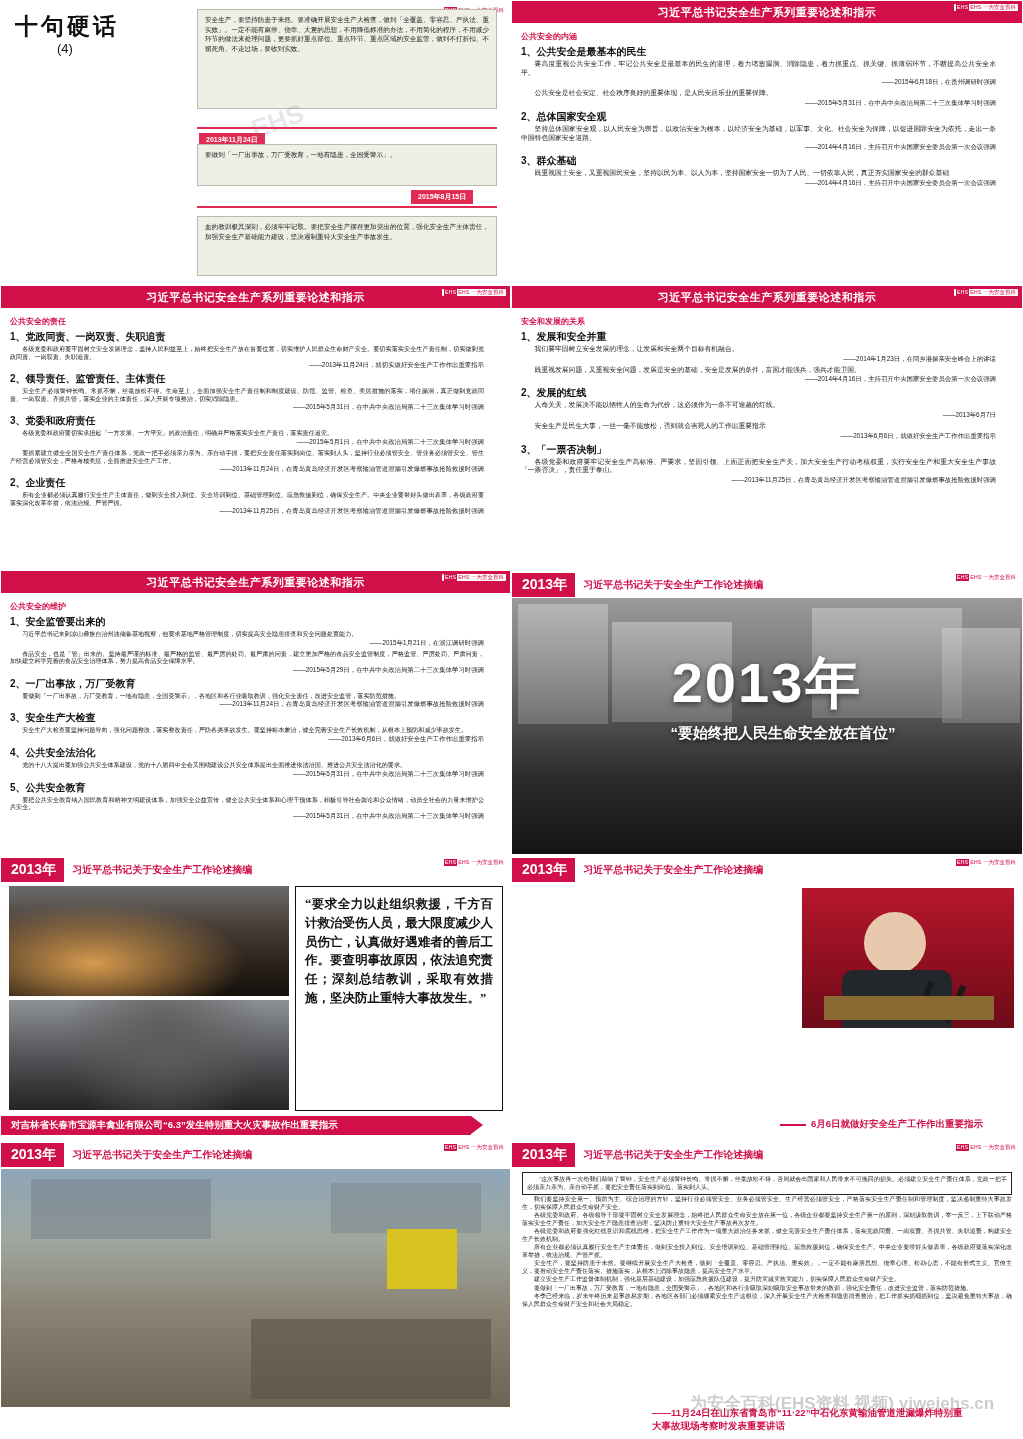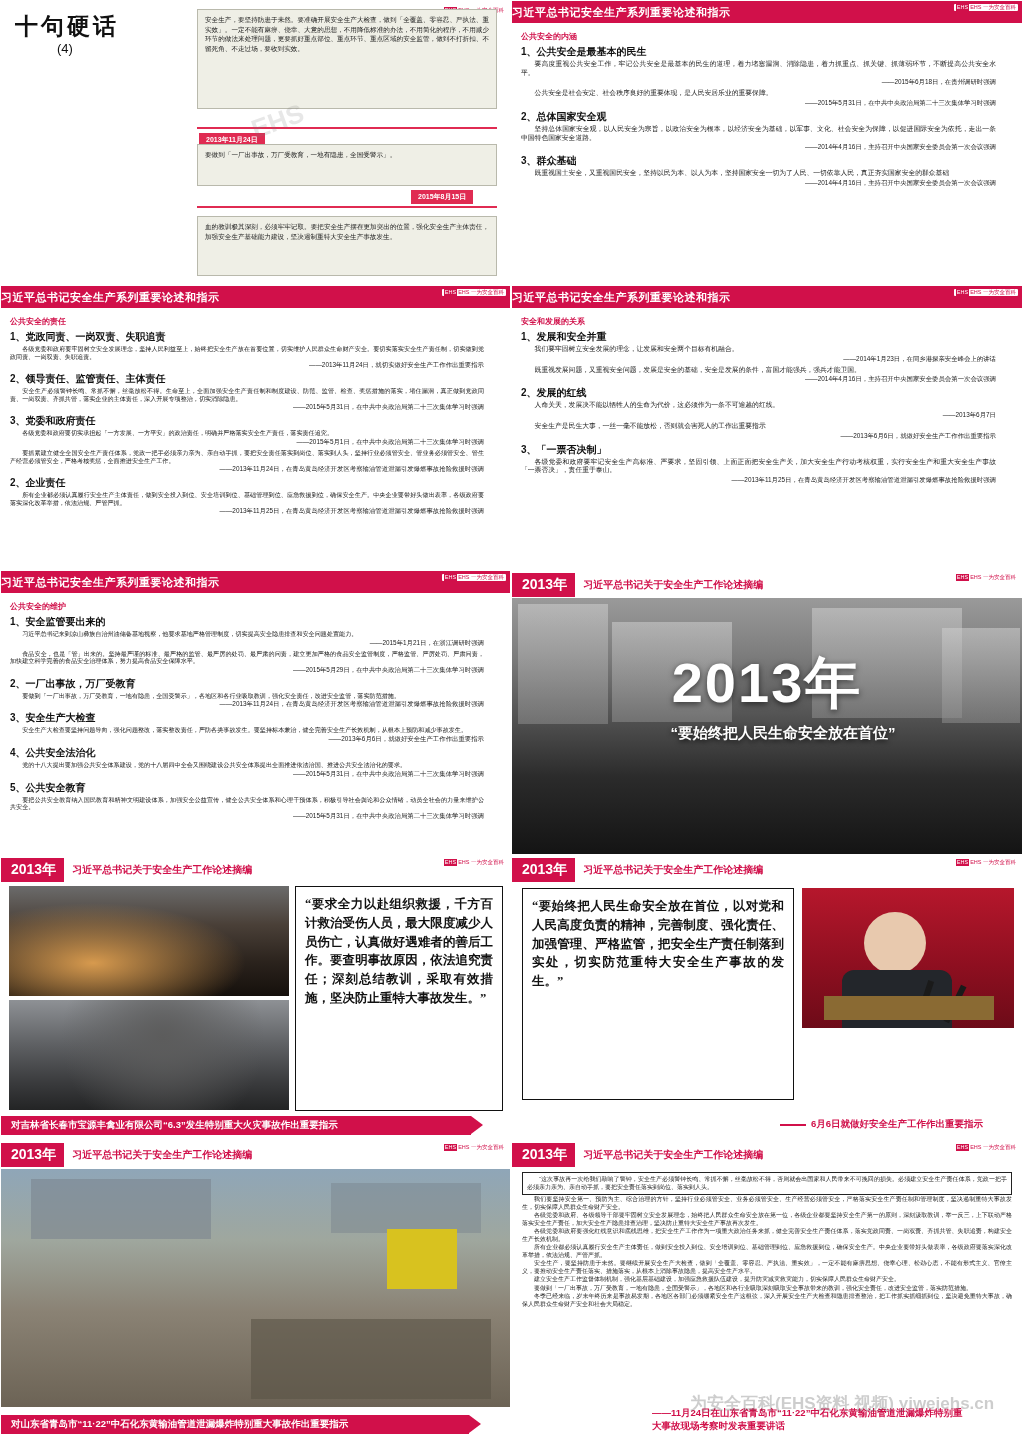--- a/index.html
+++ b/index.html
@@ -26,20 +26,21 @@
     background: #ffffff;
   }
   
   .titlebar {
     position: relative;
     height: 22px;
     background: #d1104a;
     color: #ffffff;
     display: flex;
     align-items: center;
+    justify-content: center;
     font-size: 11px;
     font-weight: bold;
     letter-spacing: .5px;
   }
   .corner-logo {
     position: absolute;
     right: 4px; top: 3px;
     font-size: 5.5px;
     color: #d1104a;
     background: #fff;
@@ -447,21 +448,20 @@
     <div class="quote-box-white" style="left:294px;top:30px;width:208px;height:225px;">“要求全力以赴组织救援，千方百计救治受伤人员，最大限度减少人员伤亡，认真做好遇难者的善后工作。要查明事故原因，依法追究责任；深刻总结教训，采取有效措施，坚决防止重特大事故发生。”</div>
     <div class="footer-banner arrow" style="width:470px;">对吉林省长春市宝源丰禽业有限公司“6.3”发生特别重大火灾事故作出重要指示</div>
   </div>
 
   <div class="slide">
     <div class="redhead">
       <span class="year-badge">2013年</span>
       <span class="sub">习近平总书记关于安全生产工作论述摘编</span>
       <span class="corner-logo"><span class="sq">EHS</span><span>EHS 一为安全百科</span></span>
     </div>
-    <div class="quote-box-white" style="left:10px;top:32px;width:272px;height:212px;">“要始终把人民生命安全放在首位，以对党和人民高度负责的精神，完善制度、强化责任、加强管理、严格监管，把安全生产责任制落到实处，切实防范重特大安全生产事故的发生。”</div>
     <div class="photo ph-meeting" style="left:290px;top:32px;width:212px;height:140px;">
       <div style="position:absolute;left:62px;top:24px;width:62px;height:62px;border-radius:50%;background:#e8c9ae;"></div>
       <div style="position:absolute;left:40px;top:82px;width:110px;height:58px;background:#23262b;border-radius:12px 12px 0 0;"></div>
       <div style="position:absolute;left:120px;top:92px;width:6px;height:40px;background:#1a1a1a;transform:rotate(18deg);"></div>
       <div style="position:absolute;left:150px;top:96px;width:6px;height:40px;background:#1a1a1a;transform:rotate(26deg);"></div>
       <div style="position:absolute;left:22px;top:108px;width:170px;height:24px;background:#8a6a33;"></div>
     </div>
     <div class="footer-line" style="left:258px;bottom:8px;">
       <span class="dash"></span>
       <span>6月6日就做好安全生产工作作出重要指示</span>
@@ -473,21 +473,20 @@
       <span class="year-badge">2013年</span>
       <span class="sub">习近平总书记关于安全生产工作论述摘编</span>
       <span class="corner-logo"><span class="sq">EHS</span><span>EHS 一为安全百科</span></span>
     </div>
     <div class="photo ph-site" style="left:0;top:28px;width:511px;height:238px;">
       <div style="position:absolute;left:30px;top:10px;width:180px;height:60px;background:rgba(120,130,140,.55);"></div>
       <div style="position:absolute;left:330px;top:14px;width:150px;height:50px;background:rgba(120,130,140,.45);"></div>
       <div style="position:absolute;left:386px;top:60px;width:70px;height:60px;background:#d8c21f;"></div>
       <div style="position:absolute;left:250px;top:150px;width:240px;height:80px;background:rgba(90,84,70,.6);"></div>
     </div>
-    <div class="footer-banner arrow" style="width:468px;">对山东省青岛市“11·22”中石化东黄输油管道泄漏爆炸特别重大事故作出重要指示</div>
   </div>
 
   <div class="slide">
     <div class="redhead">
       <span class="year-badge">2013年</span>
       <span class="sub">习近平总书记关于安全生产工作论述摘编</span>
       <span class="corner-logo"><span class="sq">EHS</span><span>EHS 一为安全百科</span></span>
     </div>
     <div class="dense">
       <p class="first">“这次事故再一次给我们敲响了警钟，安全生产必须警钟长鸣、常抓不懈，丝毫放松不得，否则就会出国家和人民带来不可挽回的损失。必须建立安全生产责任体系，党政一把手必须亲力亲为、亲自动手抓，要把安全责任落实到岗位、落实到人头。</p>

